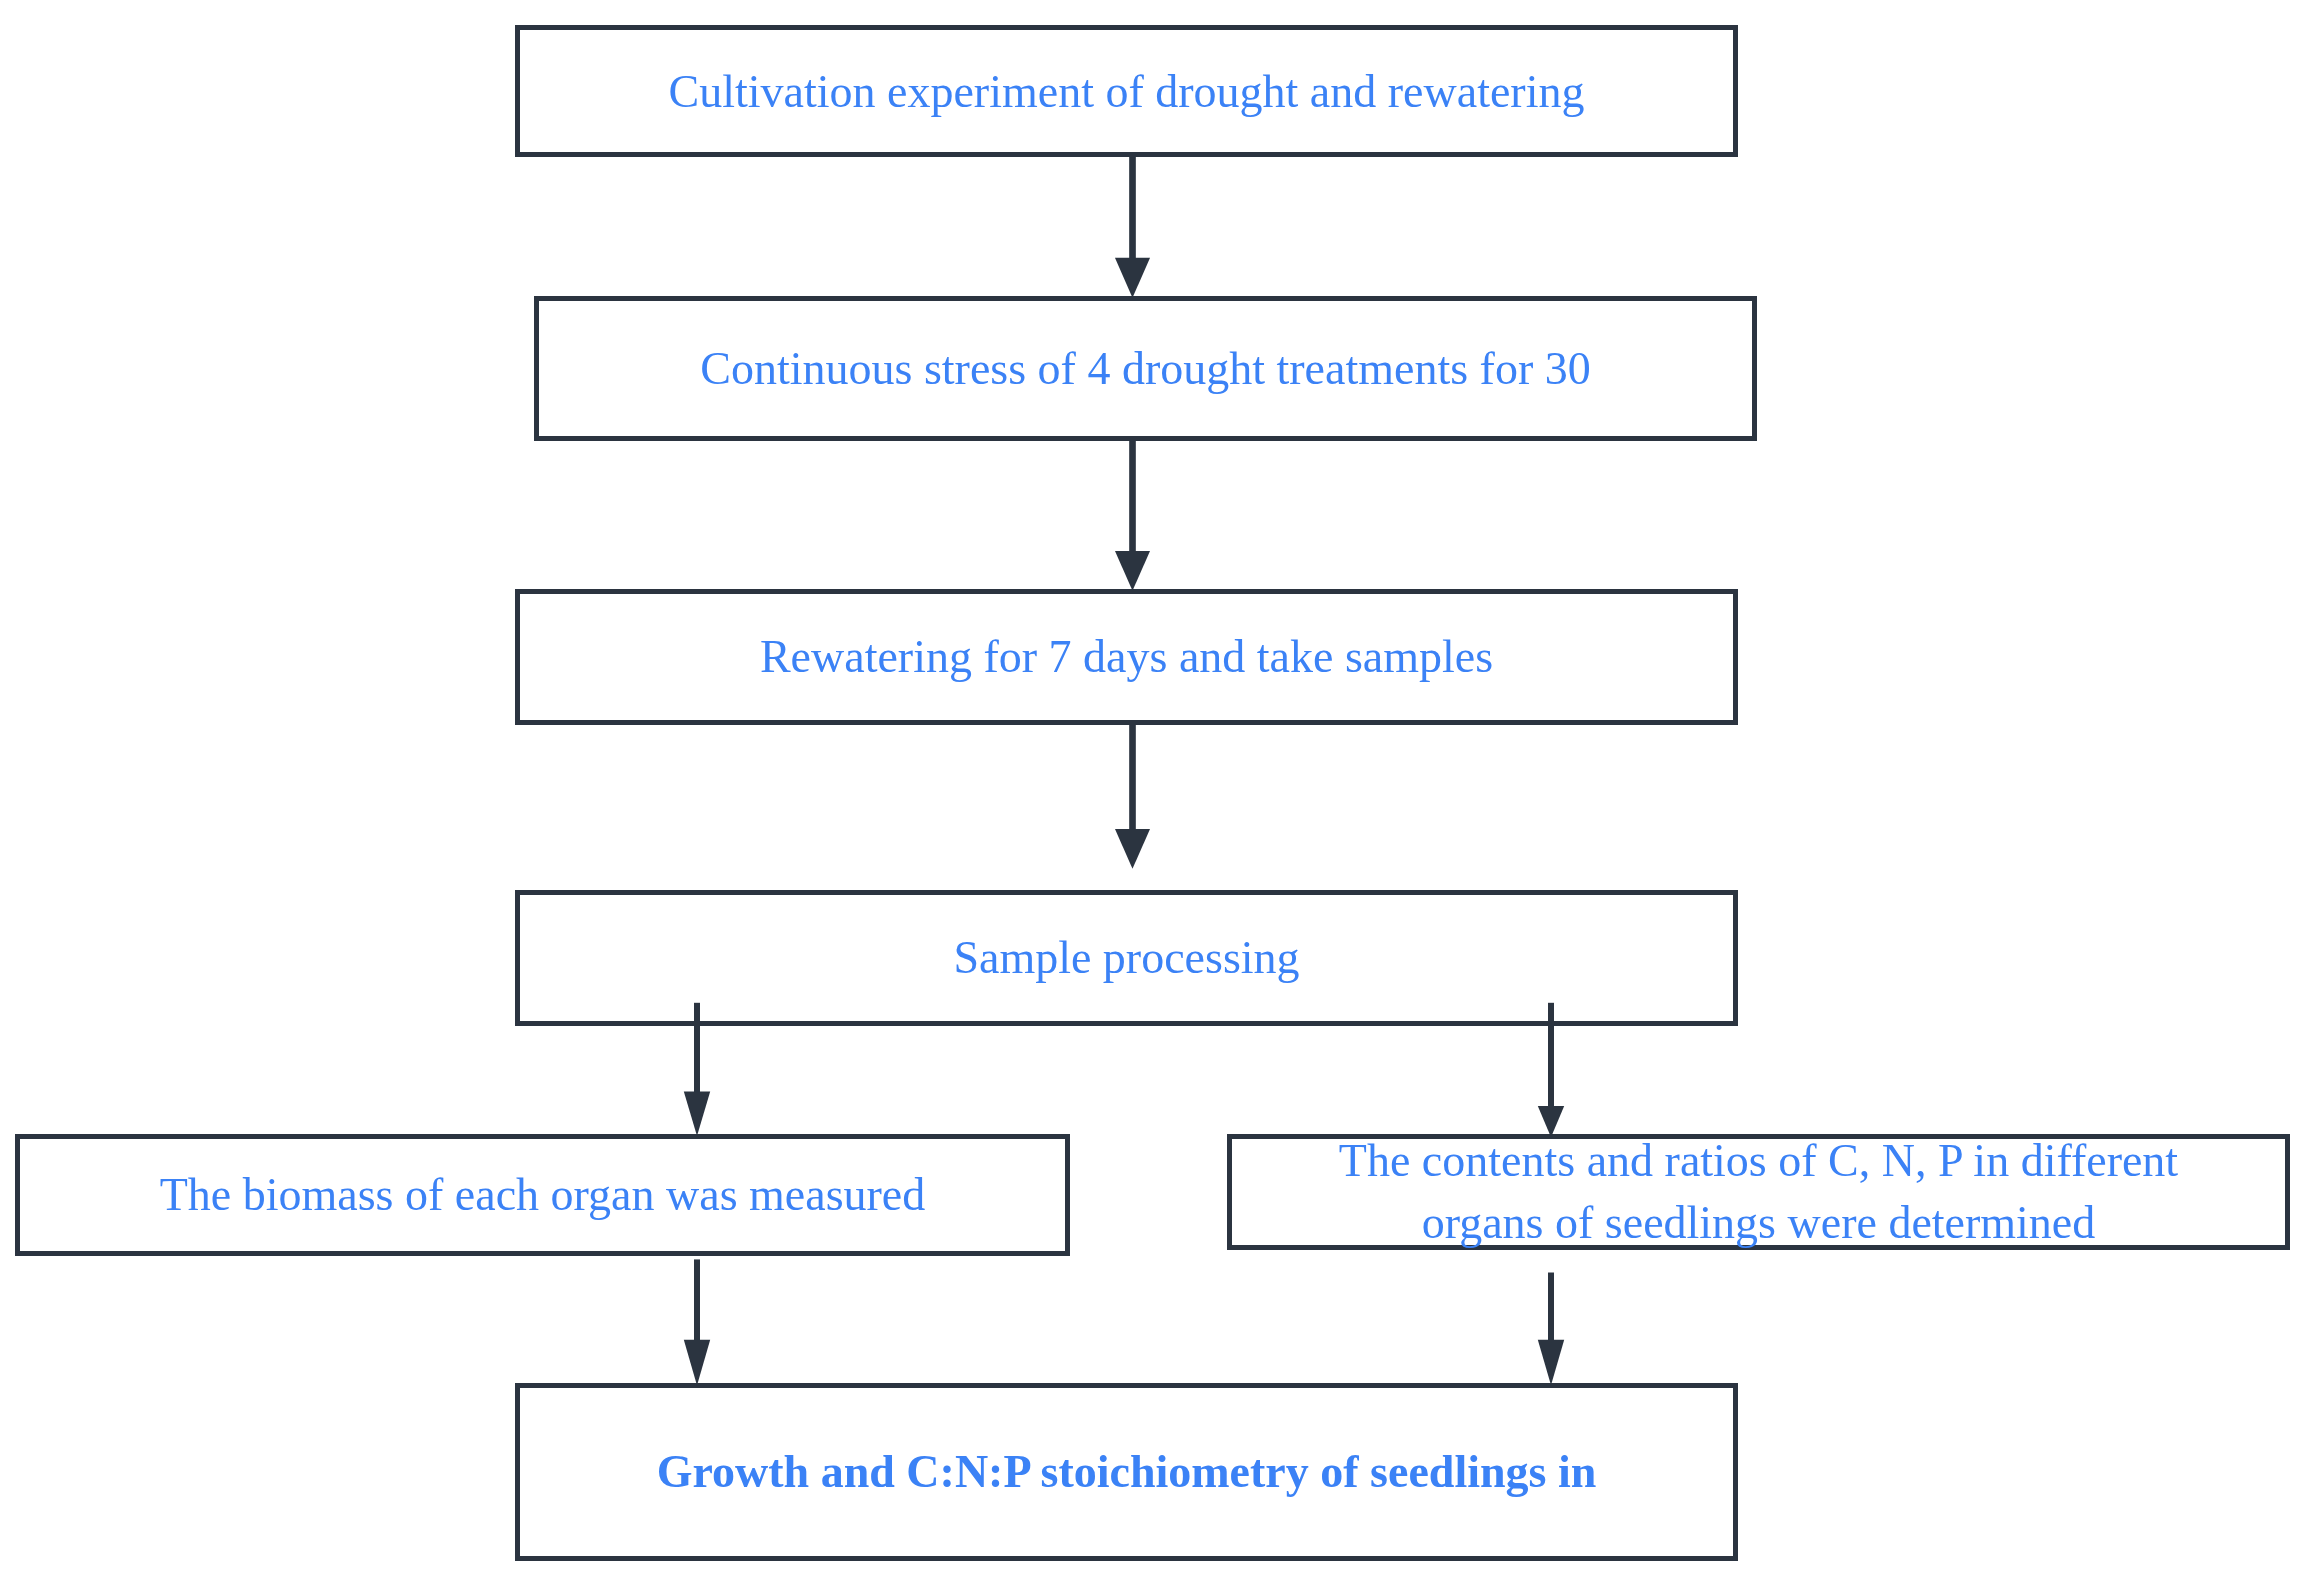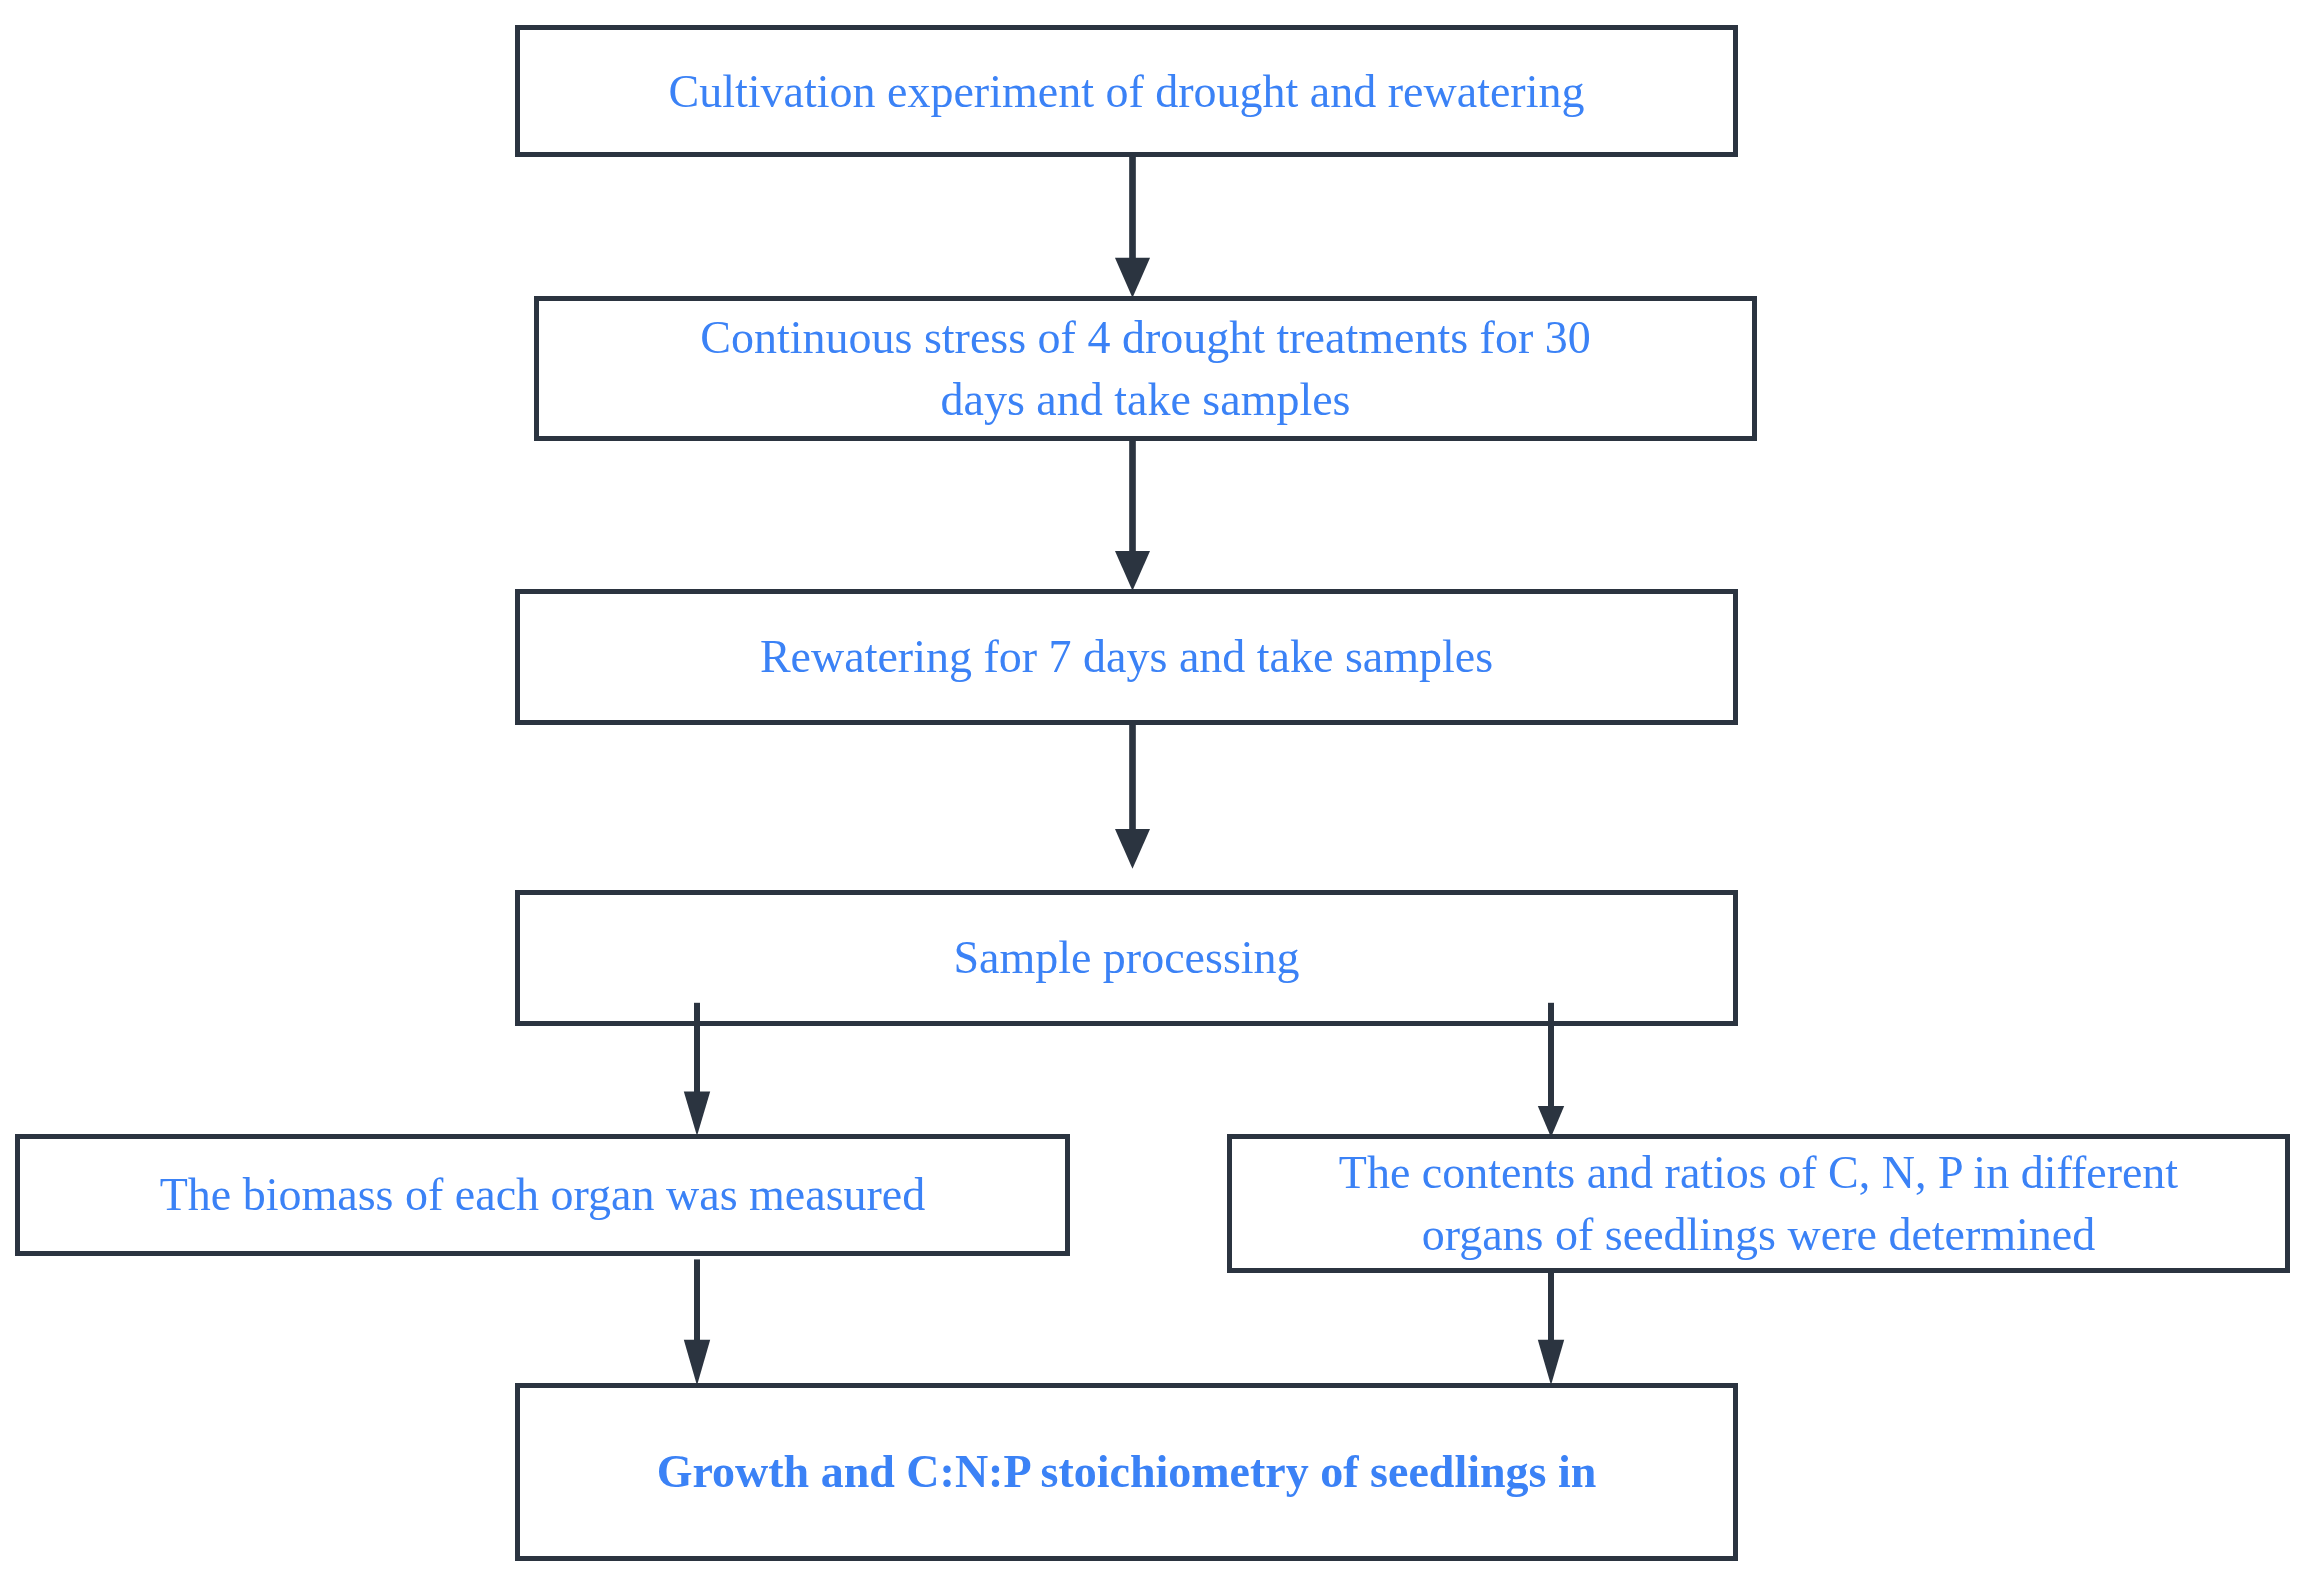--- a/index.html
+++ b/index.html
@@ -32,21 +32,21 @@
   .node span {
     display: block;
     width: 100%;
   }
   
   #node-cultivation   { left: 515px;  top: 25.4px;   width: 1223px; height: 132px; }
   #node-drought       { left: 534px;  top: 296px;  width: 1223px; height: 145px; }
   #node-rewatering    { left: 515px;  top: 589px;  width: 1223px; height: 136px; }
   #node-processing    { left: 515px;  top: 866px; width: 1223px; height: 136px; margin-top: 24px; }
   #node-biomass       { left: 15px;   top: 1134px; width: 1055px; height: 122px; }
-  #node-cnp           { left: 1227px; top: 1134px; width: 1063px; height: 139px; }
+  #node-cnp           { left: 1227px; top: 1134px; width: 1063px; height: 116px; }
   #node-outcome       { left: 515px;  top: 1383px; width: 1223px; height: 178px; font-weight: bold; }
 
   
   .conn {
     position: absolute;
     overflow: visible;
   }
   .conn svg { display: block; overflow: visible; }
 </style>
 </head>
@@ -54,21 +54,20 @@
 
 <div id="canvas">
 
   <div class="node" id="node-cultivation">
     <span>Cultivation experiment of drought and rewatering</span>
   </div>
 
   <div class="node" id="node-drought">
     <span>
       <span>Continuous stress of 4 drought treatments for 30</span>
-      <span>days and take samples</span>
     </span>
   </div>
 
   <div class="node" id="node-rewatering">
     <span>Rewatering for 7 days and take samples</span>
   </div>
 
   <div class="node" id="node-processing">
     <span>Sample processing</span>
   </div>

